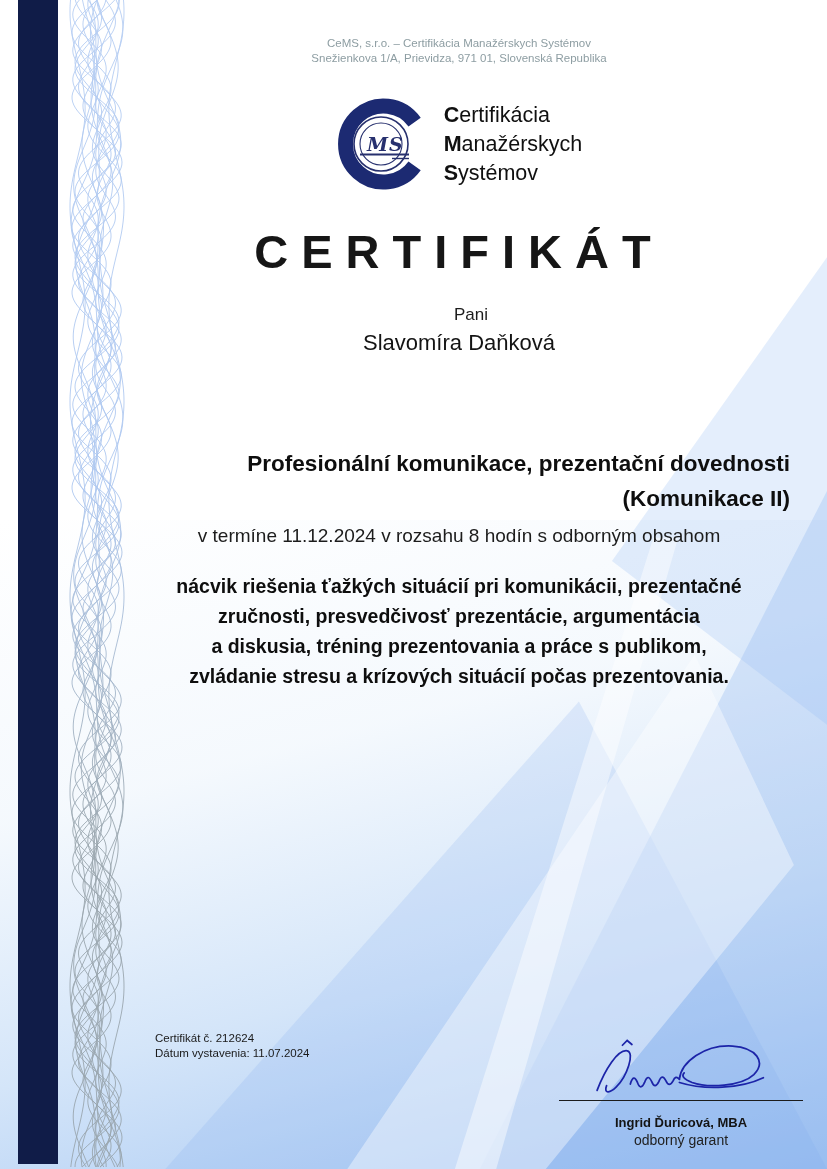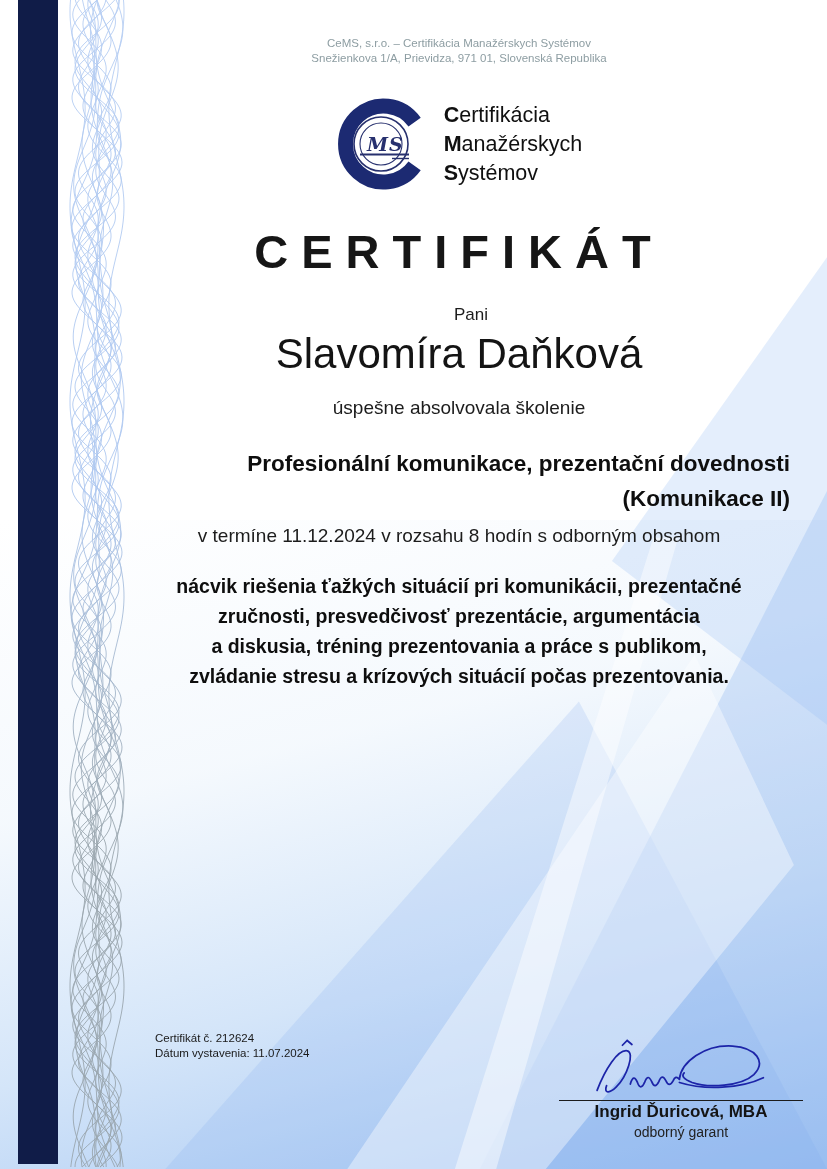--- a/index.html
+++ b/index.html
@@ -38,40 +38,40 @@
   .logo{position:absolute;top:96px;left:0;width:100%;height:96px;}
   .logo-inner{display:flex;align-items:center;justify-content:center;gap:14px;height:100%;}
   .logo-mark{width:94px;height:94px;flex:0 0 auto;}
   .logo-text{font-size:21.5px;line-height:29px;color:#101010;text-align:left;}
   .logo-text b{font-weight:700;}
   .title{
     position:absolute;top:224px;left:0;width:100%;text-align:center;
     font-size:47px;font-weight:800;letter-spacing:13px;color:#161616;
   }
   .salutation{position:absolute;top:305px;left:12px;width:100%;text-align:center;font-size:17px;color:#1c1c1c;}
-  .recipient{position:absolute;top:330px;left:0;width:100%;text-align:center;font-size:42px;font-weight:400;color:#141414;}
+  .recipient{position:absolute;top:330px;left:0;width:100%;text-align:center;font-size:22px;font-weight:400;color:#141414;}
   .completion{position:absolute;top:397px;left:0;width:100%;text-align:center;font-size:19px;color:#1c1c1c;}
   .course{
     position:absolute;top:446px;left:0;width:100%;text-align:right;
     font-size:22.5px;font-weight:700;line-height:35px;color:#0e0e0e;
   }
   .term{position:absolute;top:525px;left:0;width:100%;text-align:center;font-size:19px;color:#1c1c1c;}
   .descr{
     position:absolute;top:571px;left:0;width:100%;text-align:center;
     font-size:19.5px;font-weight:700;line-height:30px;color:#0e0e0e;
   }
   
   .cert-info{
     position:absolute;left:155px;top:1031px;
     font-size:11.5px;line-height:14.5px;color:#1a1a1a;
   }
   .sign-block{position:absolute;left:555px;top:1038px;width:252px;text-align:center;}
   .sign-svg{display:block;margin:0 auto;width:190px;height:62px;}
   .sign-line{border-top:1.6px solid #1c1c1c;width:244px;margin:0 auto;}
-  .signer-name{font-size:17px;font-weight:700;color:#141414;margin-top:1px;}
+  .signer-name{font-size:13px;font-weight:700;color:#141414;margin-top:14px;}
   .signer-role{font-size:14px;color:#222;margin-top:2px;}
 </style>
 </head>
 <body>
 
 <div class="bg">
   <div class="bg-grad"></div>
   <div class="facet f5"></div>
   <div class="facet f1"></div>
   <div class="facet f3"></div>
@@ -142,21 +142,20 @@
         <div><b>C</b><span>ertifikácia</span></div>
         <div><b>M</b><span>anažérskych</span></div>
         <div><b>S</b><span>ystémov</span></div>
       </div>
     </div>
   </div>
 
   <div class="title">CERTIFIKÁT</div>
   <div class="salutation">Pani</div>
   <div class="recipient">Slavomíra Daňková</div>
-  <div class="completion">úspešne absolvovala školenie</div>
 
   <div class="course">
     <div>Profesionální komunikace, prezentační dovednosti</div>
     <div>(Komunikace II)</div>
   </div>
 
   <div class="term">v termíne 11.12.2024 v rozsahu 8 hodín s odborným obsahom</div>
 
   <div class="descr">
     <div>nácvik riešenia ťažkých situácií pri komunikácii, prezentačné</div>

